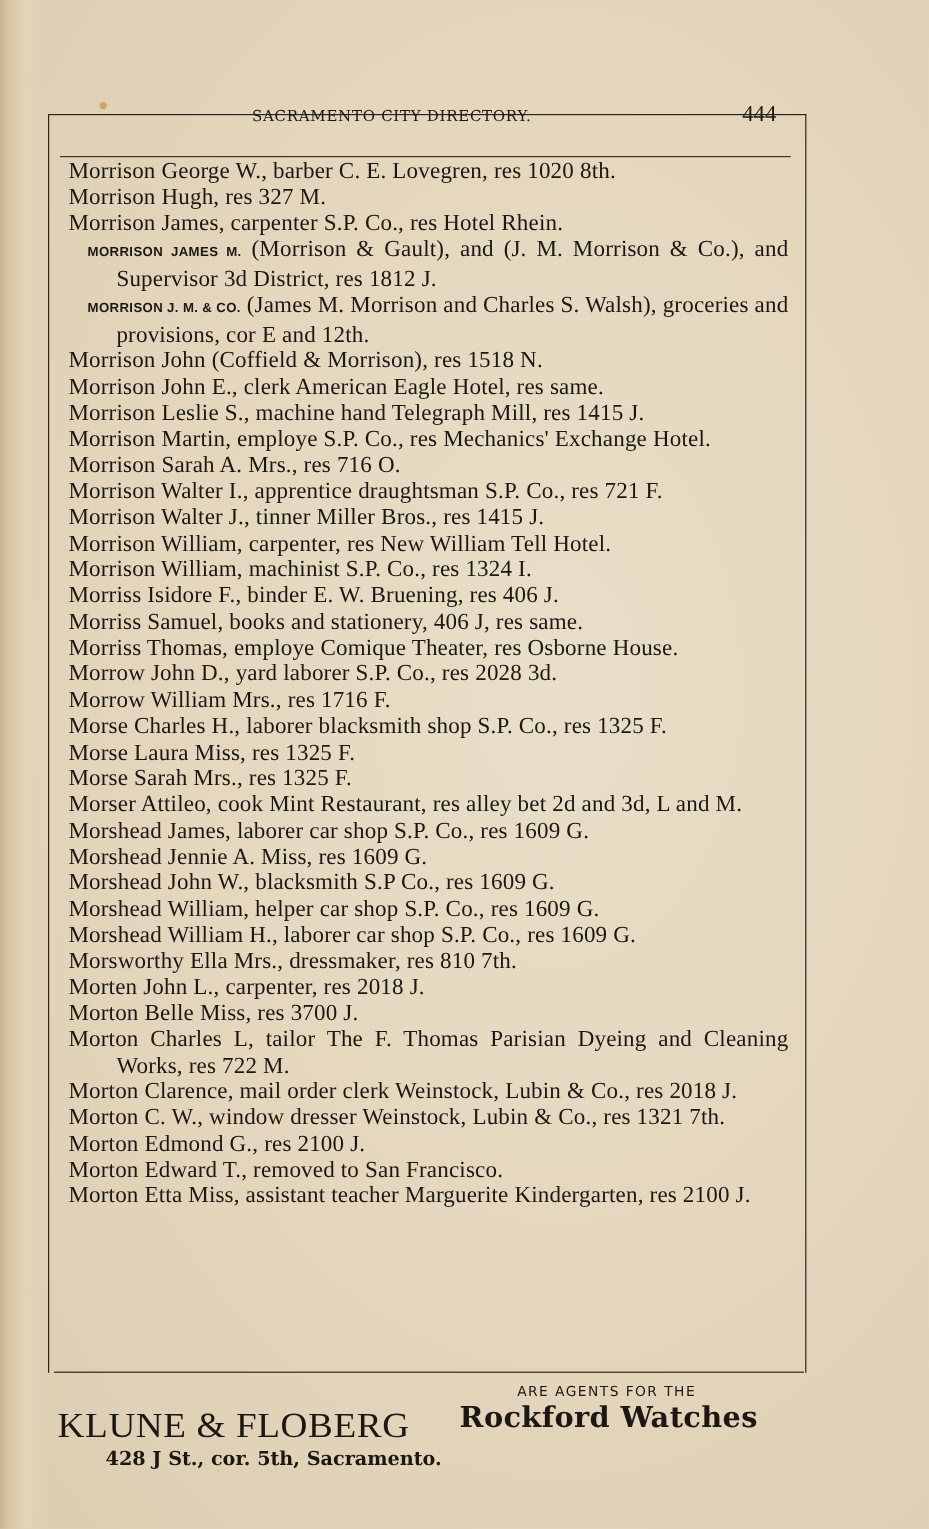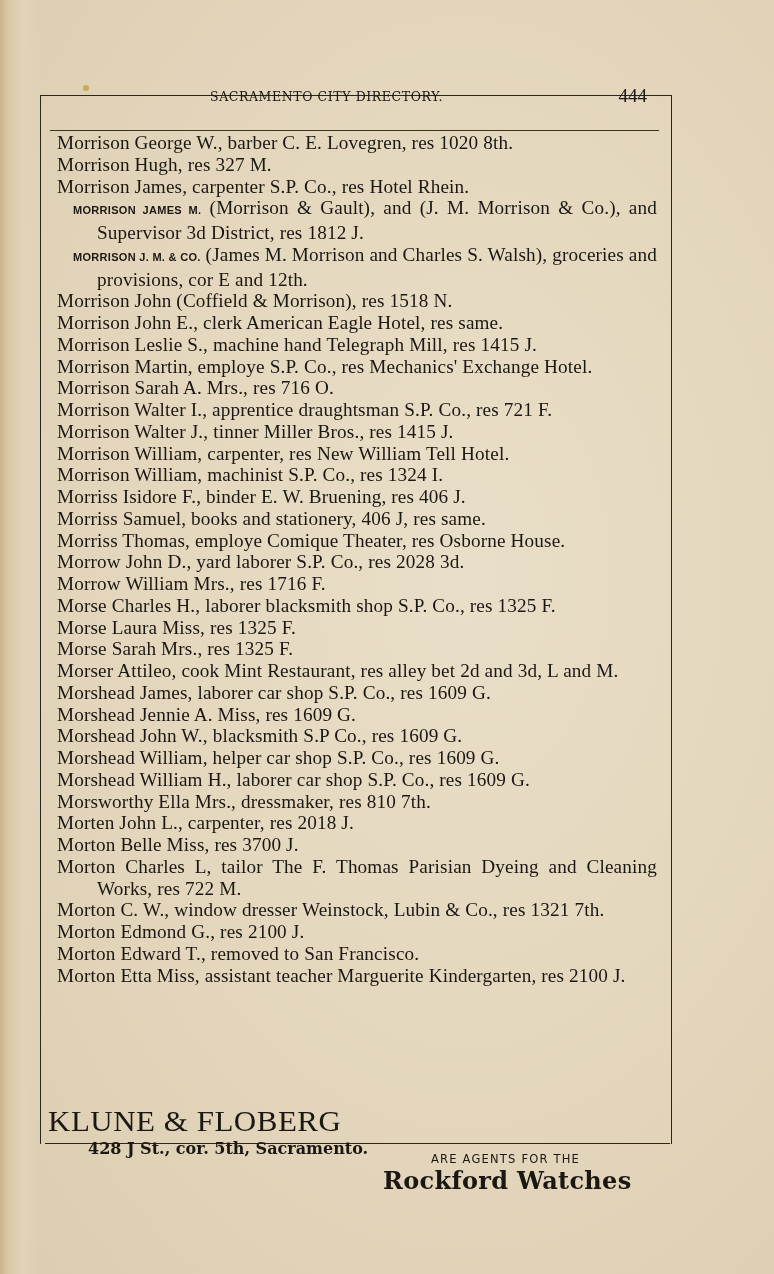--- a/index.html
+++ b/index.html
@@ -38,21 +38,21 @@
     border-top:1.5px solid #3a3520;
   }
   .entries {
     position:absolute; left:57px; top:132px; width:600px;
     font-family:"Liberation Serif", serif; font-size:19.2px; line-height:21.75px;
     letter-spacing:0.15px;
   }
   .entry { margin:0; padding-left:40px; text-indent:-40px; text-align:justify; text-align-last:left; }
   .entry .bold { font-weight:bold; font-family:Liberation Sans, sans-serif; font-size:11px; letter-spacing:0.3px;margin-left:16px; }
   .ad-left {
-    position:absolute; left:48px; top:1107px; width:330px;
+    position:absolute; left:48px; top:1174px; width:330px;
   }
   .ad-left .firm {
     font-family:"Liberation Serif", serif; font-size:31px; line-height:30px; letter-spacing:0.5px;
     transform:scaleY(0.95); transform-origin:left top; white-space:nowrap;
   }
   .ad-left .addr {
     font-family:"DejaVu Serif", serif; font-weight:bold; font-size:16px;
     margin-left:40px; margin-top:2px; white-space:nowrap;
   }
   .ad-right {
@@ -107,20 +107,21 @@
     <p class="entry"><span>Morser Attileo, cook Mint Restaurant, res alley bet 2d and 3d, L and M.</span></p>
     <p class="entry"><span>Morshead James, laborer car shop S.P. Co., res 1609 G.</span></p>
     <p class="entry"><span>Morshead Jennie A. Miss, res 1609 G.</span></p>
     <p class="entry"><span>Morshead John W., blacksmith S.P Co., res 1609 G.</span></p>
     <p class="entry"><span>Morshead William, helper car shop S.P. Co., res 1609 G.</span></p>
     <p class="entry"><span>Morshead William H., laborer car shop S.P. Co., res 1609 G.</span></p>
     <p class="entry"><span>Morsworthy Ella Mrs., dressmaker, res 810 7th.</span></p>
     <p class="entry"><span>Morten John L., carpenter, res 2018 J.</span></p>
     <p class="entry"><span>Morton Belle Miss, res 3700 J.</span></p>
     <p class="entry"><span>Morton Charles L, tailor The F. Thomas Parisian Dyeing and Cleaning Works, res 722 M.</span></p>
+    <p class="entry"><span>Morton Clarence, mail order clerk Weinstock, Lubin &amp; Co., res 2018 J.</span></p>
     <p class="entry"><span>Morton C. W., window dresser Weinstock, Lubin &amp; Co., res 1321 7th.</span></p>
     <p class="entry"><span>Morton Edmond G., res 2100 J.</span></p>
     <p class="entry"><span>Morton Edward T., removed to San Francisco.</span></p>
     <p class="entry"><span>Morton Etta Miss, assistant teacher Marguerite Kindergarten, res 2100 J.</span></p>
   </div>
 
 <div class="frame-bottom"></div>
 
 <div class="ad-left">
   <div class="firm">KLUNE &amp; FLOBERG</div>

